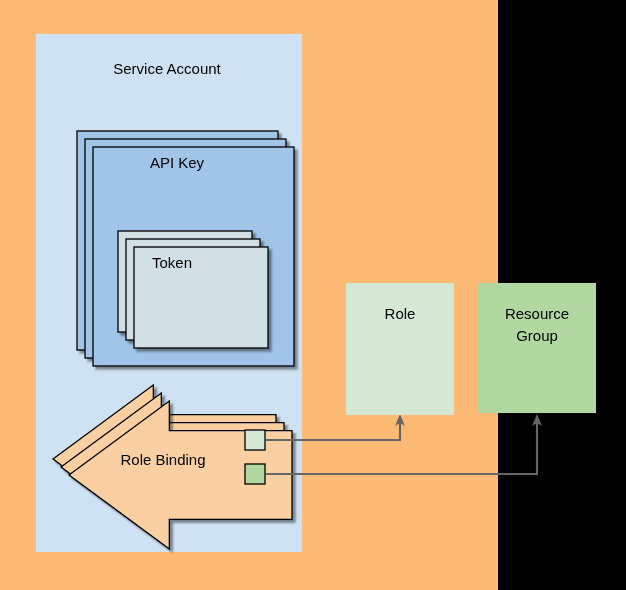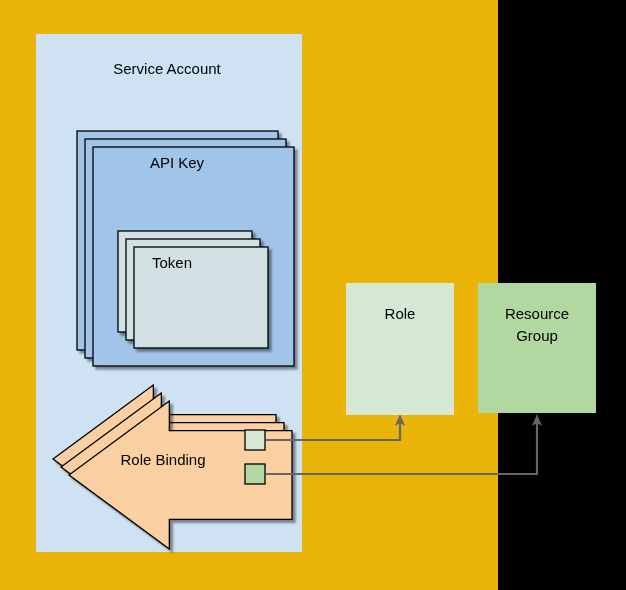--- a/index.html
+++ b/index.html
@@ -10,21 +10,21 @@
   body {
     width: 626px;
     height: 590px;
     font-family: "Liberation Sans", sans-serif;
     overflow: hidden;
   }
   #canvas {
     position: relative;
     width: 498px;
     height: 590px;
-    background: #eab308;
+    background: #fdba74;
   }
   #diagram-svg {
     position: absolute;
     top: 0;
     left: 0;
     display: block;
   }
   .node-label {
     font-family: "Liberation Sans", sans-serif;
     font-size: 15px;

